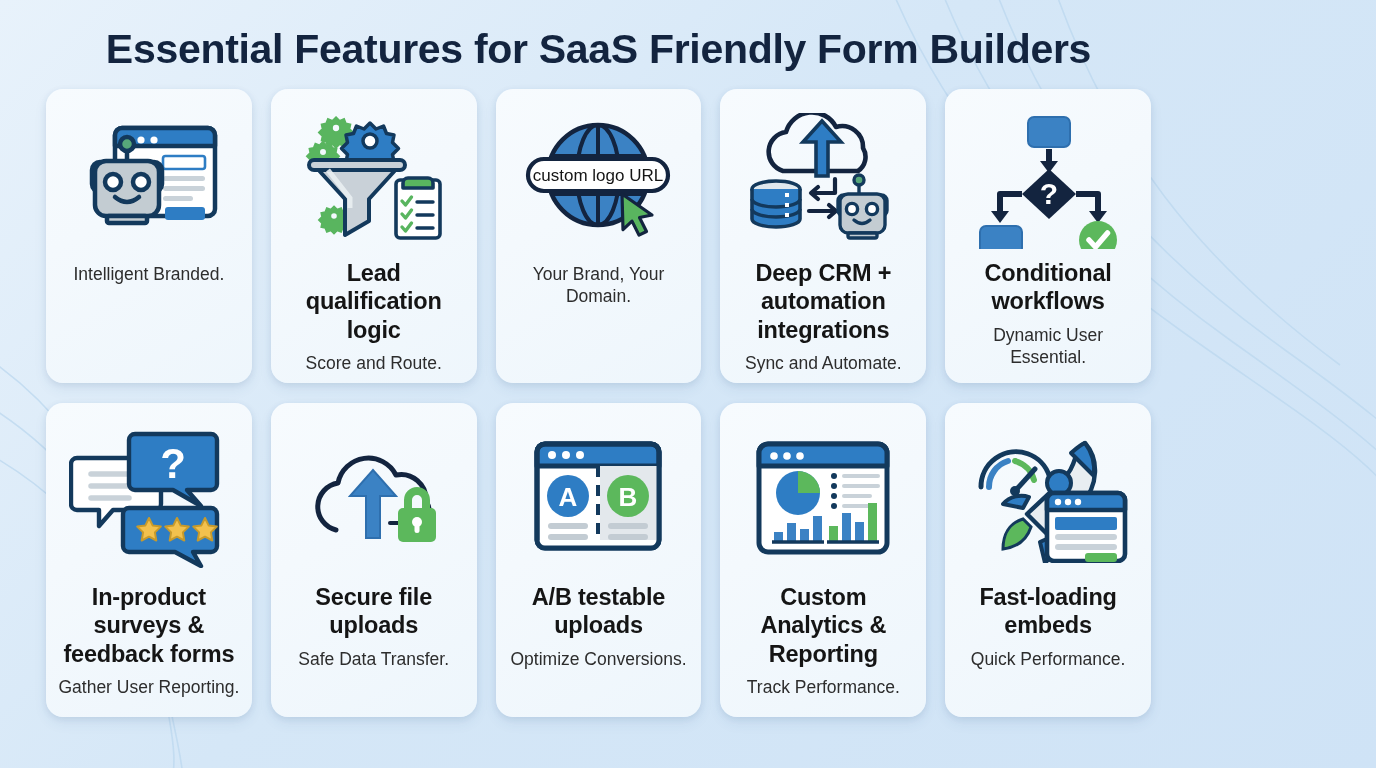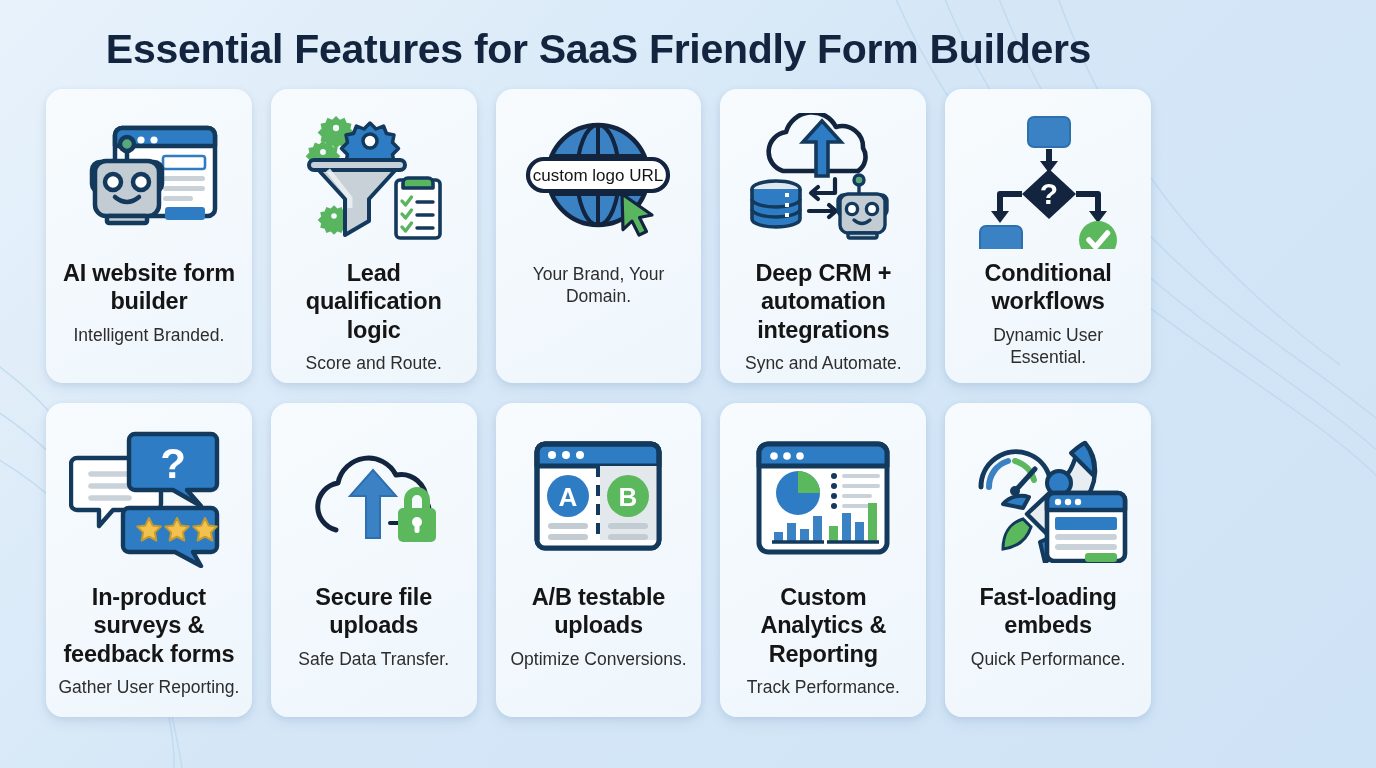--- a/index.html
+++ b/index.html
@@ -125,21 +125,20 @@
             <rect x="19" y="48" width="16" height="30" rx="8" fill="#57a87a"></rect>
             <rect x="73" y="48" width="16" height="30" rx="8" fill="#57a87a"></rect>
             <rect x="22" y="47" width="64" height="55" rx="11" fill="#c3ccd2"></rect>
             <circle cx="40" cy="68" r="8" fill="#ffffff"></circle>
             <circle cx="68" cy="68" r="8" fill="#ffffff"></circle>
             <path d="M42 83 q12 10 24 0" stroke-linecap="round"></path>
             <rect x="34" y="102" width="40" height="7" rx="2" fill="#c3ccd2"></rect>
           </g>
         </svg>
       </div>
-      <div class="card-title">AI website form builder</div>
       <div class="card-sub">Intelligent Branded.</div>
     </div>
 
     <div class="card">
       <div class="card-icon">
         <svg width="152" height="136" viewBox="0 0 152 136">
           <g fill="#59b55f" stroke="#59b55f" stroke-width="2">
             <g transform="translate(38,16) scale(0.9)">
                 <path d="M0 -12 l4 4 5 -2 2 5 5 1 -1 5 4 4 -4 4 1 5 -5 1 -2 5 -5 -2 -4 4 -4 -4 -5 2 -2 -5 -5 -1 1 -5 -4 -4 4 -4 -1 -5 5 -1 2 -5 5 2z"></path>
                 <circle cx="0" cy="0" r="4.5" fill="#f3f9fd"></circle>

